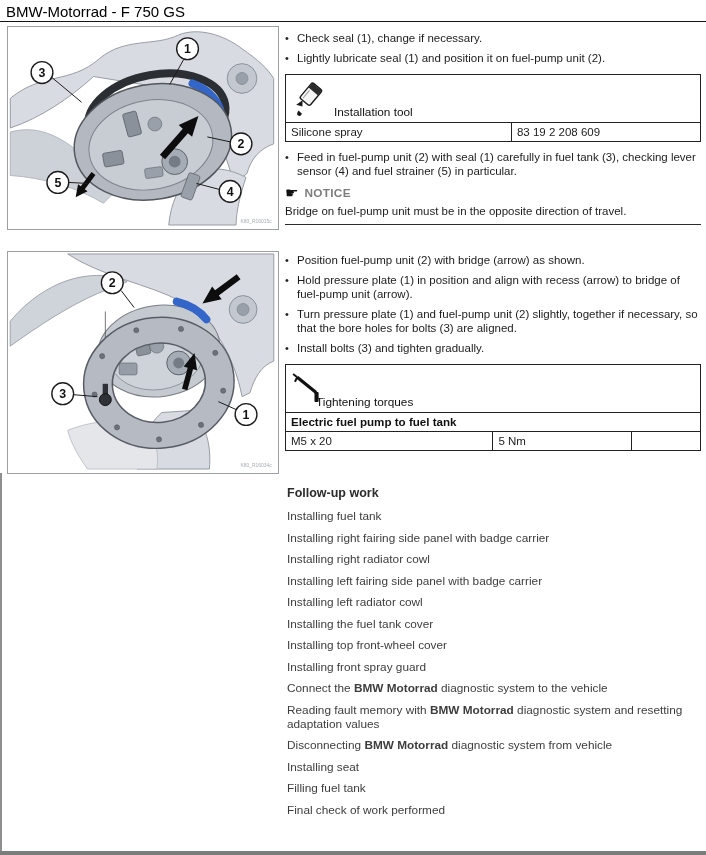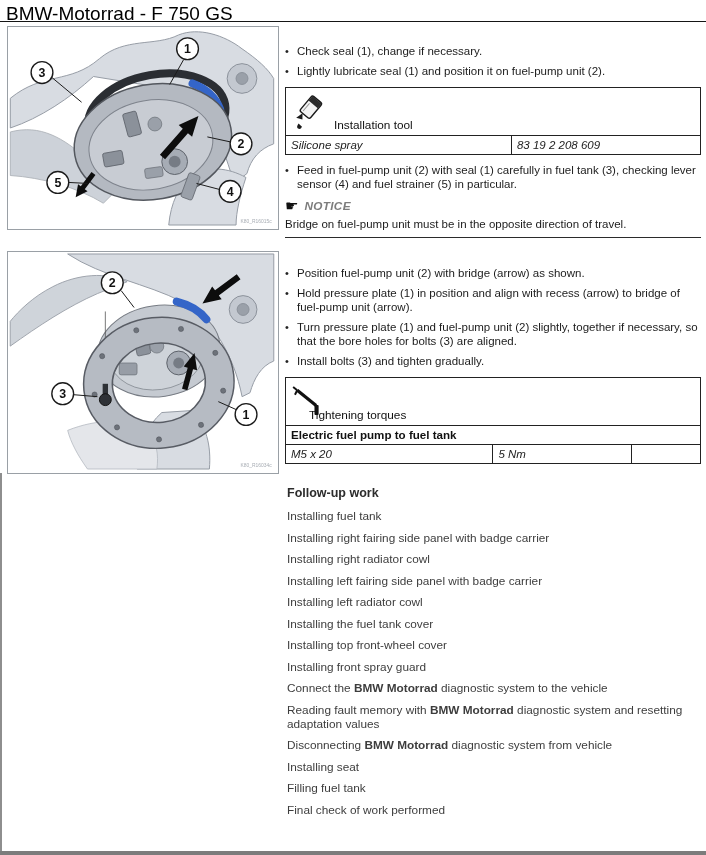--- a/index.html
+++ b/index.html
@@ -1,51 +1,51 @@
 <!DOCTYPE html>
 <html><head>
 <meta charset="utf-8">
 <style>
   html,body { margin:0; padding:0; background:#fff; }
   .page { position:relative; width:706px; height:855px; background:#fff; overflow:hidden;
           font-family:"Liberation Sans", sans-serif; color:#1a1a1a; }
 
-  .header-title { position:absolute; left:6px; top:3px; font-size:19px; color:#000; }
+  .header-title { position:absolute; left:6px; top:3px; font-size:15px; color:#000; }
   .header-rule  { position:absolute; left:0; top:21px; width:706px; border-top:1.5px solid #151515; }
 
   .figure-box { position:absolute; border:1px solid #9aa0a6; background:#fff; }
   .fig1 { left:7px; top:26px;  width:270px; height:202px; }
   .fig2 { left:7px; top:251px; width:270px; height:221px; }
 
   .col { position:absolute; font-size:11.5px; line-height:14px; color:#1c1c1c; }
   .right1 { left:285px; top:26px;  width:416px; }
   .right2 { left:285px; top:248px; width:416px; }
 
   .bullet { display:flex; margin-top:6px; }
   .bullet::before { content:"\2022"; flex:0 0 12px; width:12px; font-size:11px; color:#222; }
   .bullet .bt { flex:1; }
-  .mt-first { margin-top:18px; }
+  .mt-first { margin-top:5px; }
   .mt8 { margin-top:8px; }
 
   .ttable { border:1px solid #222; margin-top:9px; background:#fff; }
   .t-head { position:relative; height:47px; border-bottom:1px solid #222; }
   .t-title { position:absolute; left:48px; bottom:3px; font-weight:normal; font-size:11.8px; color:#111; }
-  .t2 .t-title { left:23px; }
+  .t2 .t-title { left:30px; }
   .tool-icon { position:absolute; left:4px; top:3px; width:40px; height:40px; }
   .t2 .tool-icon { top:5px; }
   .t-sub { height:18px; display:flex; align-items:center; border-bottom:1px solid #222;
            font-weight:bold; padding-left:5px; font-size:11.6px; color:#111; }
-  .t-cells { display:flex; height:18px;font-style:italic; }
+  .t-cells { display:flex; height:18px; }
   .cell { display:flex; align-items:center; padding-left:5px; box-sizing:border-box; height:100%; }
   .cell + .cell { border-left:1px solid #222;margin-left:36px; }
   .c50 { width:50%; } .c30 { width:30%; } .c20 { width:20%; }
 
   .notice-head { display:flex; align-items:center; margin-top:8px; }
   .notice-icon { color:#111; font-size:15px; line-height:14px; margin-right:6px; }
-  .notice-label { color:#7d7d7d; font-weight:bold; font-size:11.8px; letter-spacing:0.3px;font-style:italic; }
+  .notice-label { color:#7d7d7d; font-weight:bold; font-size:11.8px; letter-spacing:0.3px; }
   .notice-text { margin-top:4px; padding-bottom:6px; border-bottom:1.5px solid #2b2b2b; }
 
   .followup { position:absolute; left:287px; top:478px; width:414px;
               font-size:11.8px; line-height:14px; color:#3d3d3d;margin-top:8px; }
   .fu-heading { font-weight:bold; font-size:12.5px; color:#2c2c2c; margin-bottom:9px; }
   .fu-item { margin-bottom:7.5px; }
   .fu-item b { color:#3d3d3d; }
 
   .left-edge  { position:absolute; left:0; top:473px; width:2px; height:382px; background:#8e8e8e; }
   .bottom-bar { position:absolute; left:0; top:851px; width:706px; height:4px; background:#7c7c7c; }

